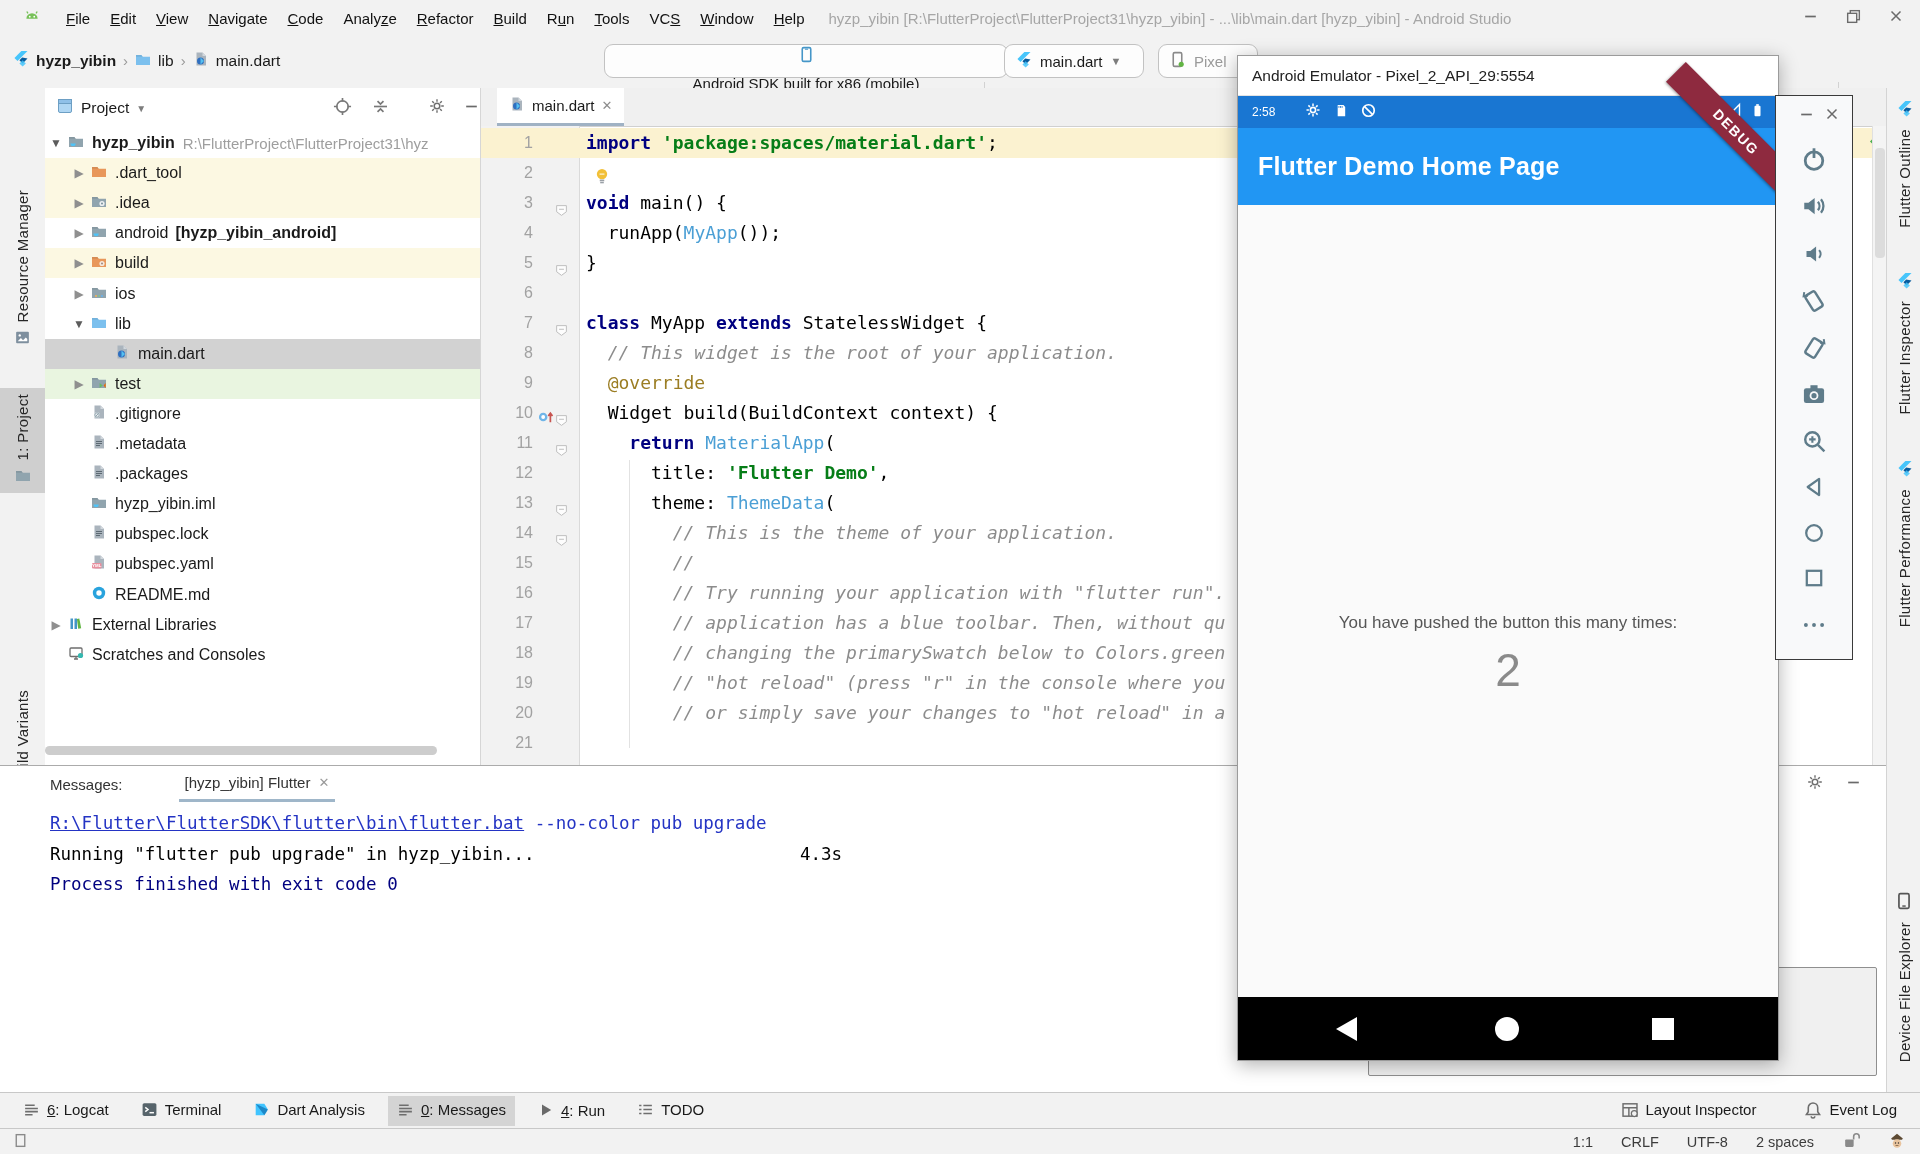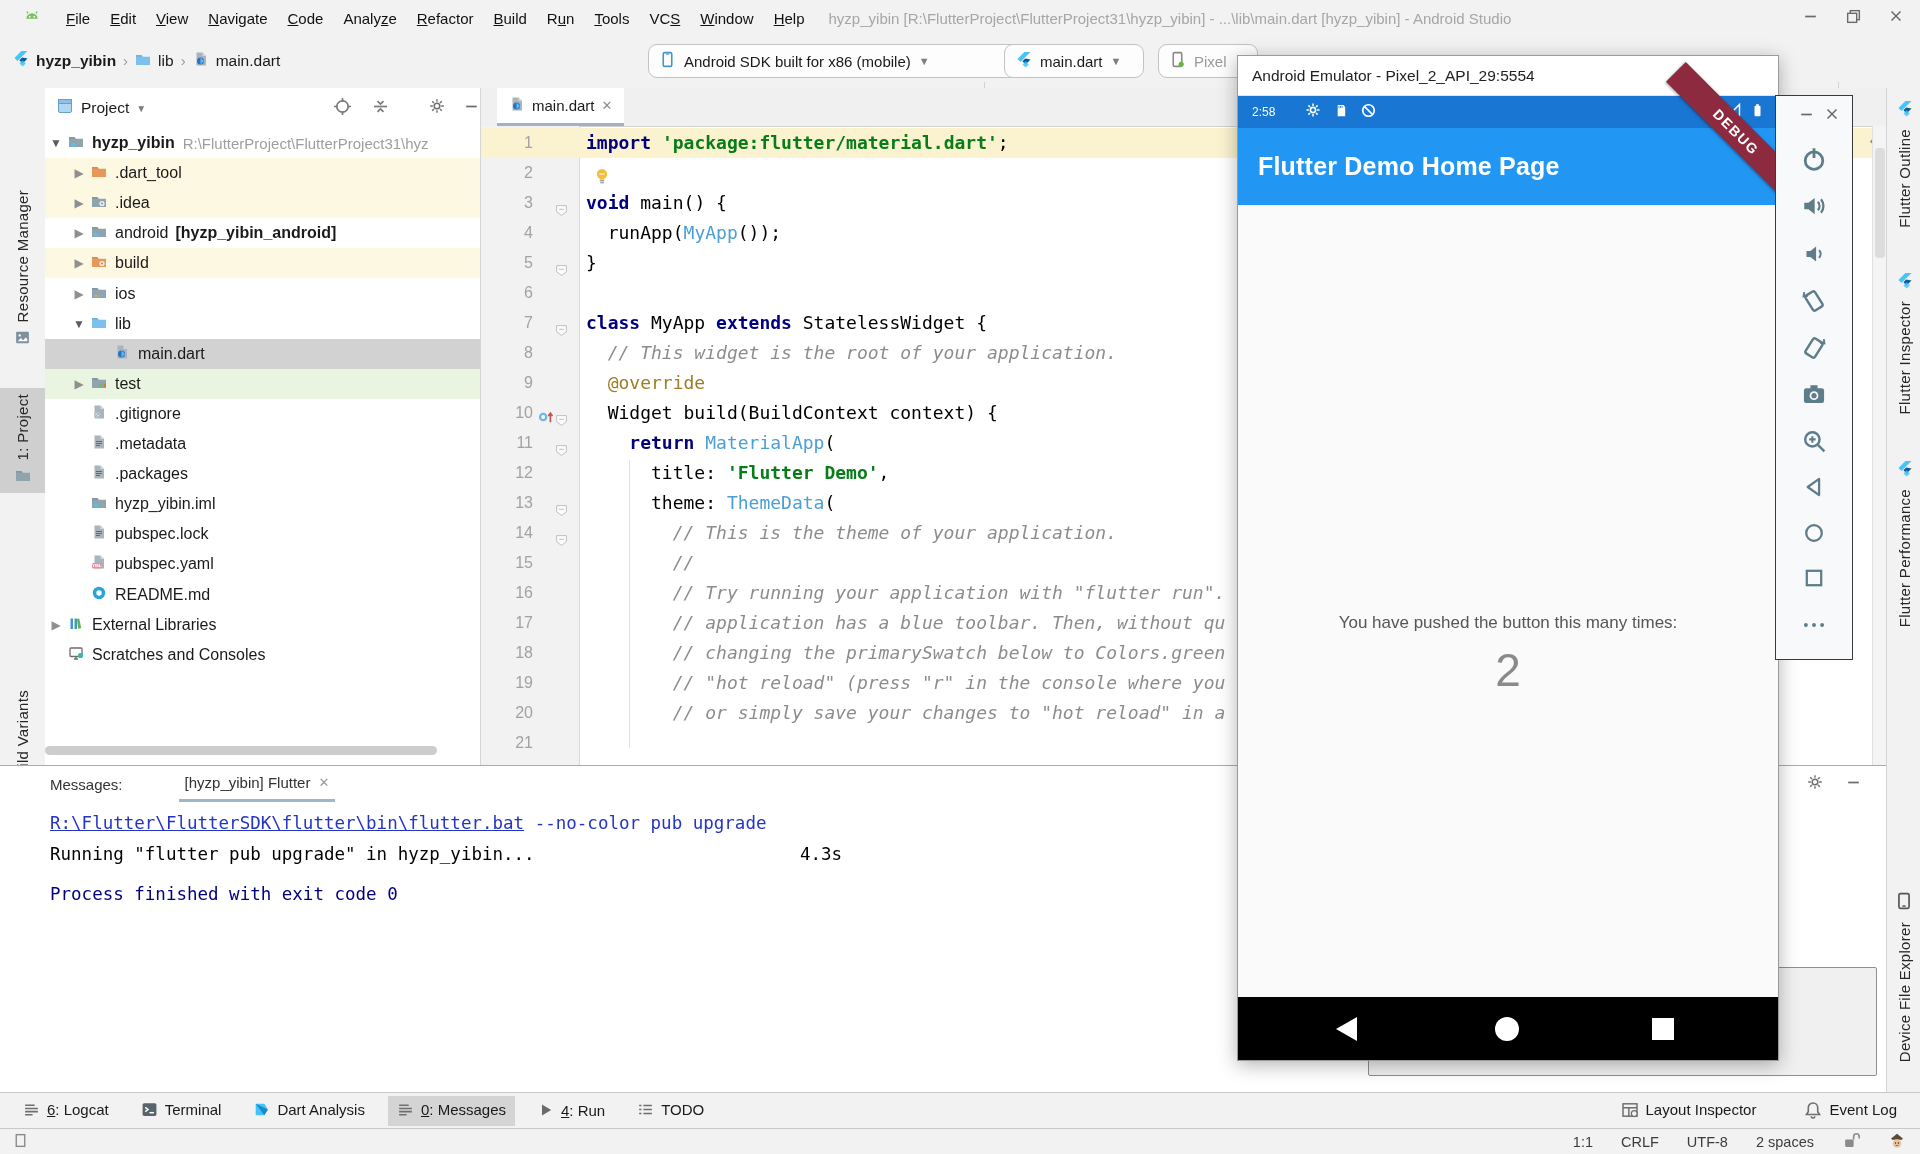--- a/index.html
+++ b/index.html
@@ -17,21 +17,21 @@
   #wintitle{margin-left:14px;font-size:15px;color:#a6a6a6;white-space:nowrap;overflow:hidden;max-width:690px;}
   #winbtns{position:absolute;right:8px;top:0;height:36px;display:flex;align-items:center;gap:26px;padding-right:8px;}
 
   
   #toolbar{left:0;top:36px;width:1920px;height:52px;background:#f2f2f2;border-bottom:1px solid #c6c6c6;}
   #breadcrumb{position:absolute;left:12px;top:14px;display:flex;align-items:center;gap:7px;font-size:15.5px;}
   .crumb-sep{color:#9a9a9a;font-size:15px;}
   .combo{position:absolute;top:8px;height:34px;background:#fdfdfd;border:1px solid #c2c2c2;border-radius:9px;
          display:flex;align-items:center;gap:8px;padding:0 10px;font-size:15px;box-sizing:border-box;}
   .combo .caret{color:#7d7d7d;font-size:11px;}
-  #device-combo{left:648px;width:404px;}
+  #device-combo{left:604px;width:404px;flex-direction:column;}
   #run-combo{left:1004px;width:140px;}
   #pixel-combo{left:1158px;width:100px;color:#9a9a9a;}
   .tb-sep{position:absolute;top:46px;width:1px;height:30px;background:#d2d2d2;}
   .tb-ic{position:absolute;top:52px;}
 
   
   #leftstrip{left:0;top:88px;width:45px;height:1004px;background:#f2f2f2;border-right:1px solid #d4d4d4;}
   .lstrip-item{position:absolute;left:0;width:45px;display:flex;flex-direction:column;align-items:center;gap:7px;padding:6px 0;}
   .lstrip-item.active{background:#cfcfcf;}
 
@@ -481,21 +481,21 @@
             <path d="M9.5 1.5L13 5H9.5z" fill="#d2d8dd"></path>
             <circle cx="7.5" cy="10" r="3.5" fill="#2f6fc0"></circle>
             <path d="M7.5 6.5L11 10l-3.5 3.5z" fill="#55c0f0"></path>
           </svg></span>
       <span>main.dart</span>
       <span class="tab-close">✕</span>
     </div>
   </div>
   <div id="gutter-bg"></div>
   <div id="code-lines">
-      <div class="cline hl" style="top: 40px;"><span class="lnum">1</span><span class="ctext"><span class="tok-kw">import</span><span class="tok-pl"> </span><span class="tok-str">'package:flutter/material.dart'</span><span class="tok-pl">;</span></span></div>
+      <div class="cline hl" style="top: 40px;"><span class="lnum">1</span><span class="ctext"><span class="tok-kw">import</span><span class="tok-pl"> </span><span class="tok-str">'package:spaces/material.dart'</span><span class="tok-pl">;</span></span></div>
       <div class="cline" style="top: 70px;"><span class="lnum">2</span><span class="ic" style="position: absolute; left: 112px; top: 6px;"><svg width="18" height="18" viewBox="0 0 16 16">
             <circle cx="8" cy="6.3" r="4.6" fill="#f2c038"></circle>
             <path d="M5.8 6.3h4.4" stroke="#fff" stroke-width=".9"></path>
             <rect x="6" y="11.2" width="4" height="1.5" fill="#9aa0a6"></rect>
             <rect x="6.4" y="13.2" width="3.2" height="1.3" fill="#9aa0a6"></rect>
           </svg></span><span class="ctext"></span></div>
       <div class="cline" style="top: 100px;"><span class="lnum">3</span><span class="ic fold"><svg width="13" height="13" viewBox="0 0 16 16">
             <path d="M2 2h12v7.5L8 14 2 9.5z" fill="#fdfdfd" stroke="#b8b8b8" stroke-width="1.1"></path>
             <path d="M5 6.5h6" stroke="#b8b8b8" stroke-width="1.1"></path>
           </svg></span><span class="ctext"><span class="tok-kw">void</span><span class="tok-pl"> main() {</span></span></div>
@@ -562,21 +562,21 @@
             <path d="M8 1.2v2.6M8 12.2v2.6M1.2 8h2.6M12.2 8h2.6M3.2 3.2l1.8 1.8M11 11l1.8 1.8M12.8 3.2L11 5M5 11l-1.8 1.8" stroke="#6e6e6e" stroke-width="1.4"></path>
           </svg></span>
       <span class="ic" id="msg-hide"><svg width="17" height="17" viewBox="0 0 16 16">
             <path d="M3 8h10" stroke="#6a6a6a" stroke-width="1.6"></path>
           </svg></span>
     </div>
   </div>
   <div id="console-lines">
       <div class="conline" style="top: 42px;"><span class="con-link">R:\Flutter\FlutterSDK\flutter\bin\flutter.bat</span><span class="con-cmd"> --no-color pub upgrade</span></div>
       <div class="conline" style="top: 72.5px;"><span class="con-plain">Running "flutter pub upgrade" in hyzp_yibin...</span><span class="con-time">4.3s</span></div>
-      <div class="conline" style="top: 113px;"><span class="con-info">Process finished with exit code 0</span></div>
+      <div class="conline" style="top: 103px;"><span class="con-info">Process finished with exit code 0</span></div>
     </div>
 </div>
 
 <div id="bgpanel" class="abs"></div>
 
 <div id="emulator" class="abs">
   <div id="emu-title">Android Emulator - Pixel_2_API_29:5554</div>
   <div id="emu-status">
     <span id="emu-time">2:58</span>
     <span class="ic" id="st-gear" style="margin-right:12px;"><svg width="16" height="16" viewBox="0 0 16 16">

